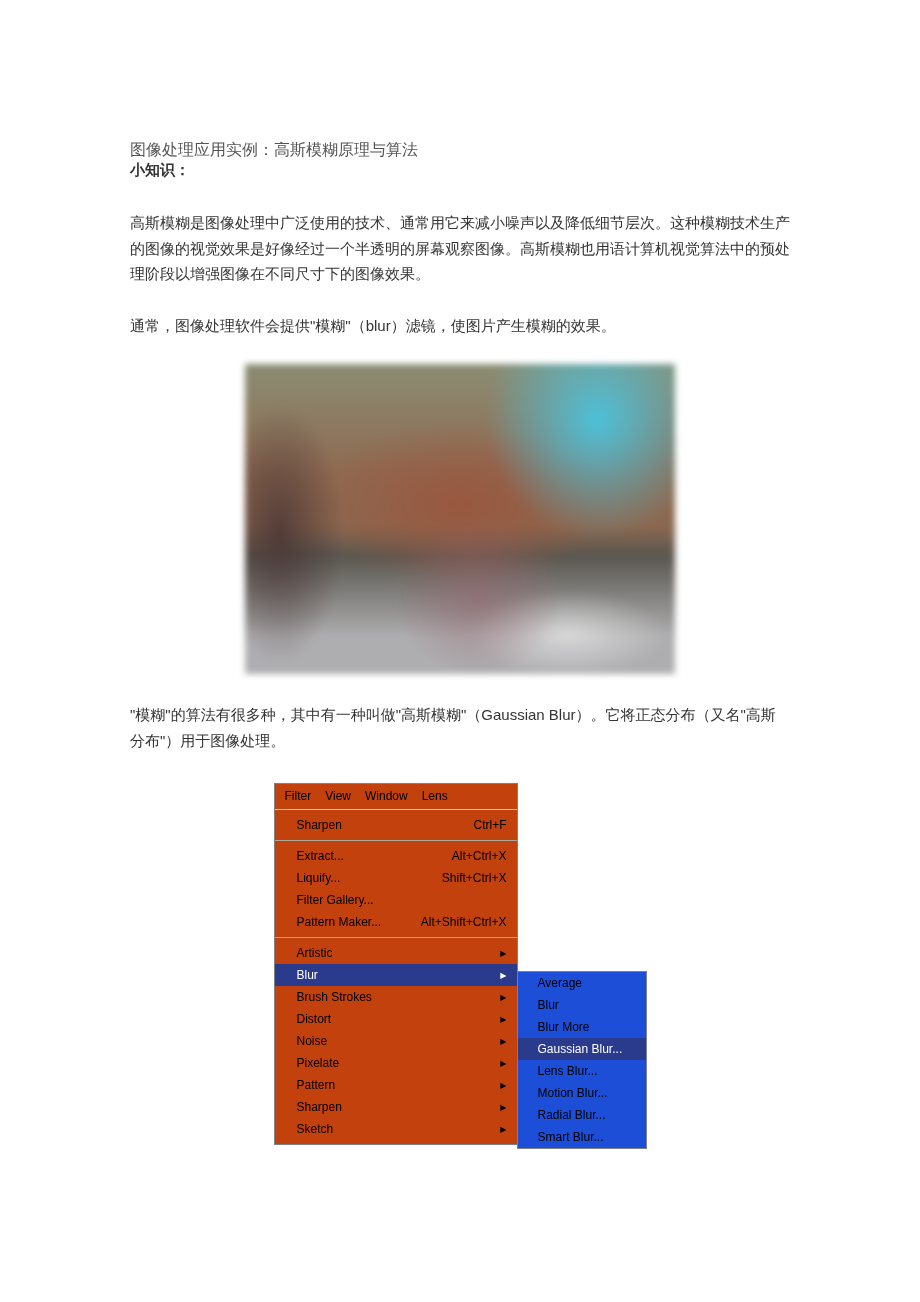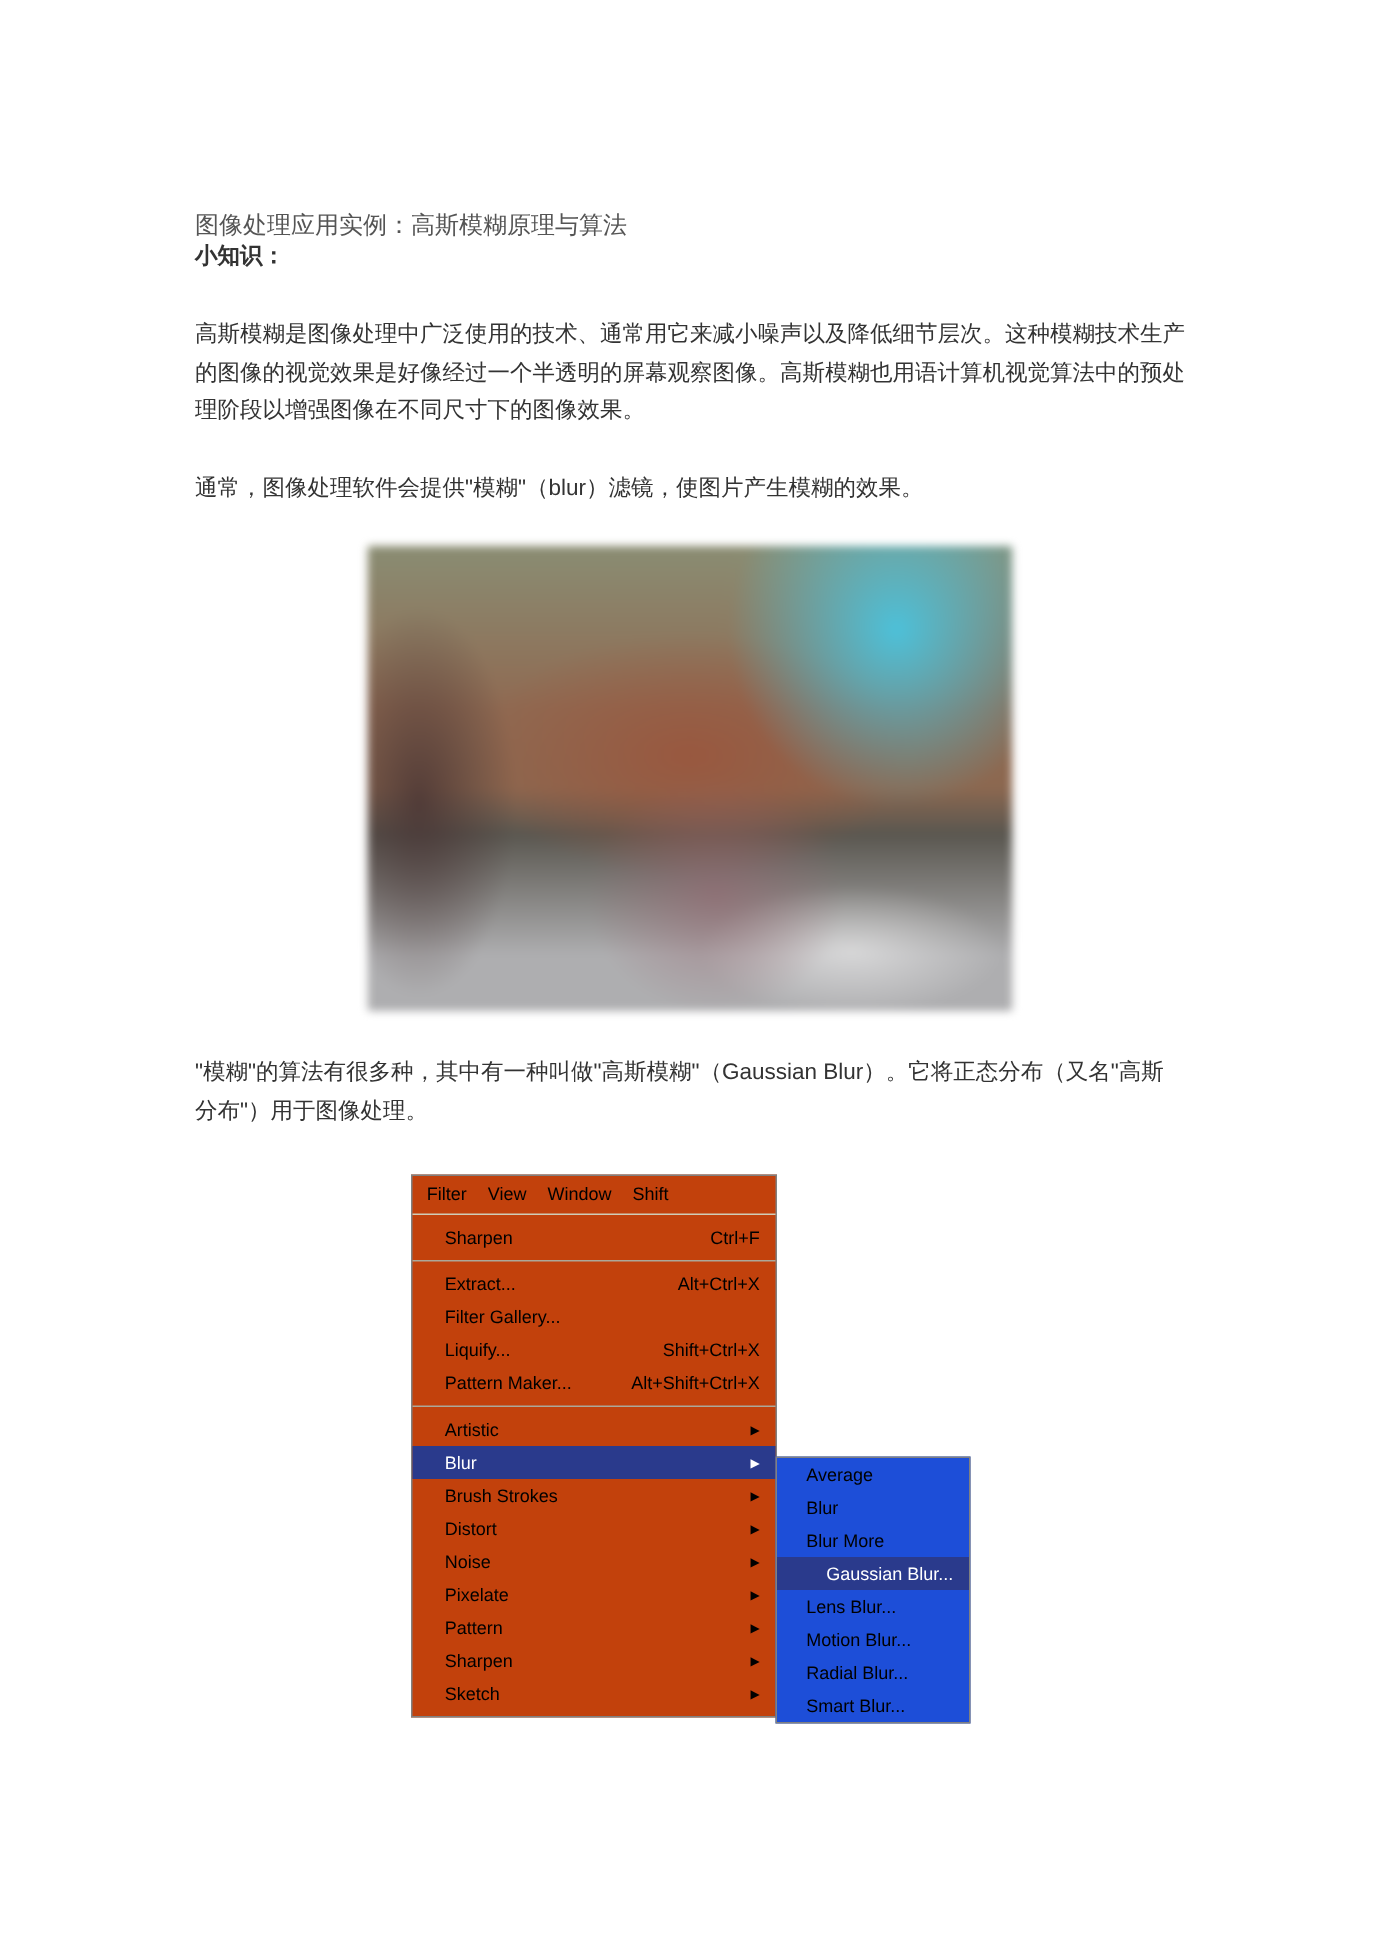--- a/index.html
+++ b/index.html
@@ -99,21 +99,20 @@
   }
   .subrow {
     display: flex;
     align-items: center;
     padding: 4px 10px 4px 20px;
     height: 22px;
   }
   .subrow.selected {
     background: #2a3a8c;
     color: #fff;
-    justify-content: flex-end;
   }
 </style>
 </head>
 <body>
 
 <div class="title">图像处理应用实例：高斯模糊原理与算法</div>
 
 <div class="bold-heading">小知识：</div>
 
 <div class="para">高斯模糊是图像处理中广泛使用的技术、通常用它来减小噪声以及降低细节层次。这种模糊技术生产的图像的视觉效果是好像经过一个半透明的屏幕观察图像。高斯模糊也用语计算机视觉算法中的预处理阶段以增强图像在不同尺寸下的图像效果。</div>
@@ -127,44 +126,44 @@
 <div class="para">"模糊"的算法有很多种，其中有一种叫做"高斯模糊"（Gaussian Blur）。它将正态分布（又名"高斯分布"）用于图像处理。</div>
 
 <div class="menu-figure">
   <div class="menu-assembly">
 
     <div class="main-menu">
       <div class="menubar">
         <span>Filter</span>
         <span>View</span>
         <span>Window</span>
-        <span>Shift</span>
+        <span>Lens</span>
       </div>
 
       <div class="section">
         <div class="row">
           <span>Sharpen</span>
           <span class="shortcut">Ctrl+F</span>
         </div>
       </div>
 
       <div class="section">
         <div class="row">
           <span>Extract...</span>
           <span class="shortcut">Alt+Ctrl+X</span>
         </div>
         <div class="row">
+          <span>Liquify...</span>
+          <span class="shortcut">Shift+Ctrl+X</span>
+        </div>
+        <div class="row">
           <span>Filter Gallery...</span>
           <span class="shortcut"></span>
         </div>
         <div class="row">
-          <span>Liquify...</span>
-          <span class="shortcut">Shift+Ctrl+X</span>
-        </div>
-        <div class="row">
           <span>Pattern Maker...</span>
           <span class="shortcut">Alt+Shift+Ctrl+X</span>
         </div>
       </div>
 
       <div class="section">
         <div class="row">
           <span>Artistic</span>
           <span class="arrow">▶</span>
         </div>

